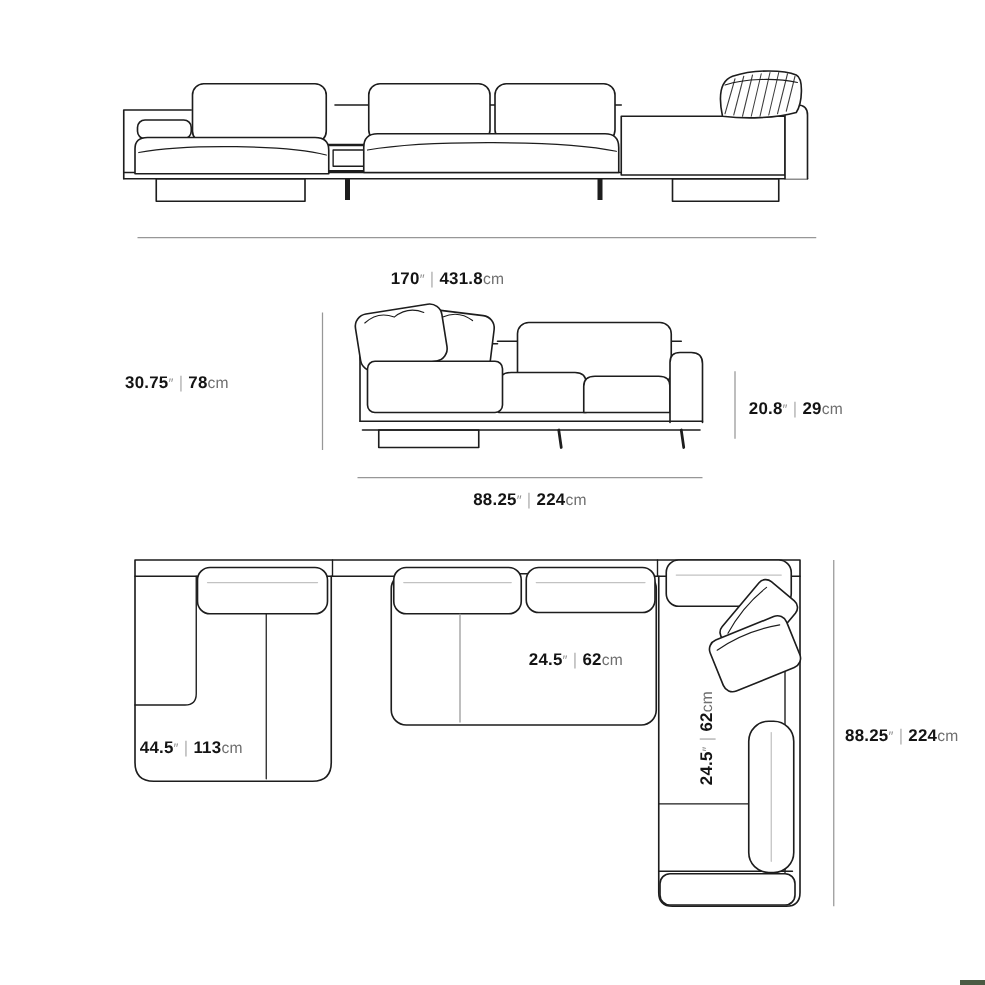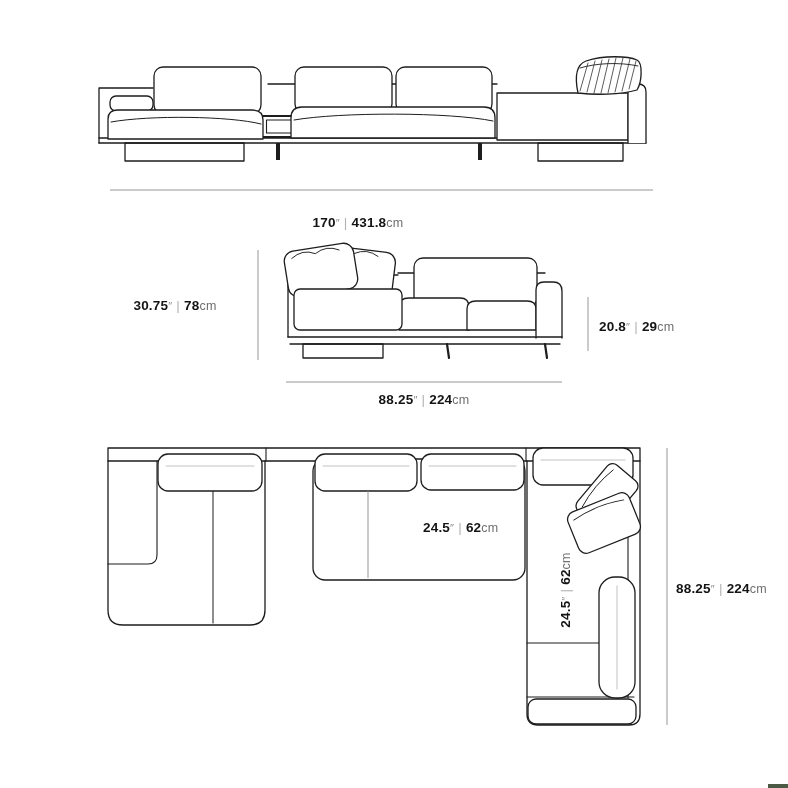--- a/index.html
+++ b/index.html
@@ -6,21 +6,21 @@
   .canvas{position:relative;width:788px;height:788px;background:#ffffff;overflow:hidden;
           font-family:"Liberation Sans",sans-serif;}
   .drawing{position:absolute;left:0;top:0;}
   .dim-label{position:absolute;font-size:13.5px;font-weight:700;color:#141414;
              letter-spacing:.2px;white-space:nowrap;line-height:16px;}
   .dim-label .num{color:#141414;font-weight:700;}
   .dim-label .mark{color:#8d8d8d;font-weight:400;font-size:11px;}
   .dim-label .sep{color:#b3b3b3;font-weight:400;padding:0 4px;}
   .dim-label .unit{color:#6f6f6f;font-weight:400;font-size:12.5px;}
   .label-center{text-align:center;}
-  .label-right{text-align:center;}
+  .label-right{text-align:left;}
   .rotated{transform:rotate(-90deg);transform-origin:center center;}
   .accent-strip{position:absolute;left:768px;top:784px;width:20px;height:4px;background:#4a5a43;}
 </style>
 </head>
 <body>
 
 <div class="canvas">
 
   <svg class="drawing" width="788" height="788" viewBox="0 0 788 788">
 
@@ -158,20 +158,23 @@
   </div>
 
   <div class="dim-label label-center" style="left:324px;top:392px;width:200px;">
     <span class="num">88.25</span><span class="mark">″</span><span class="sep">|</span><span class="num">224</span><span class="unit">cm</span>
   </div>
 
   <div class="dim-label" style="left:375px;top:520px;margin-left:48px;">
     <span class="num">24.5</span><span class="mark">″</span><span class="sep">|</span><span class="num">62</span><span class="unit">cm</span>
   </div>
 
+  <div class="dim-label label-center" style="left:73px;top:590px;width:160px;">
+    <span class="num">44.5</span><span class="mark">″</span><span class="sep">|</span><span class="num">113</span><span class="unit">cm</span>
+  </div>
 
   <div class="dim-label label-center rotated" style="left:506px;top:582px;width:120px;">
     <span class="num">24.5</span><span class="mark">″</span><span class="sep">|</span><span class="num">62</span><span class="unit">cm</span>
   </div>
 
   <div class="dim-label" style="left:676px;top:581px;">
     <span class="num">88.25</span><span class="mark">″</span><span class="sep">|</span><span class="num">224</span><span class="unit">cm</span>
   </div>
 
   <div class="accent-strip"></div>

